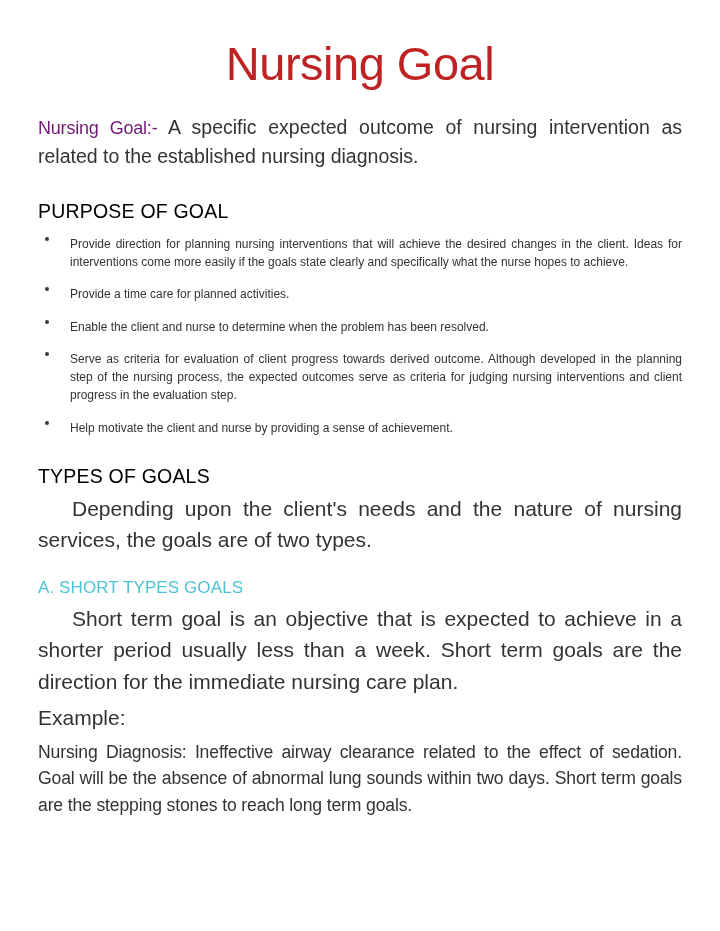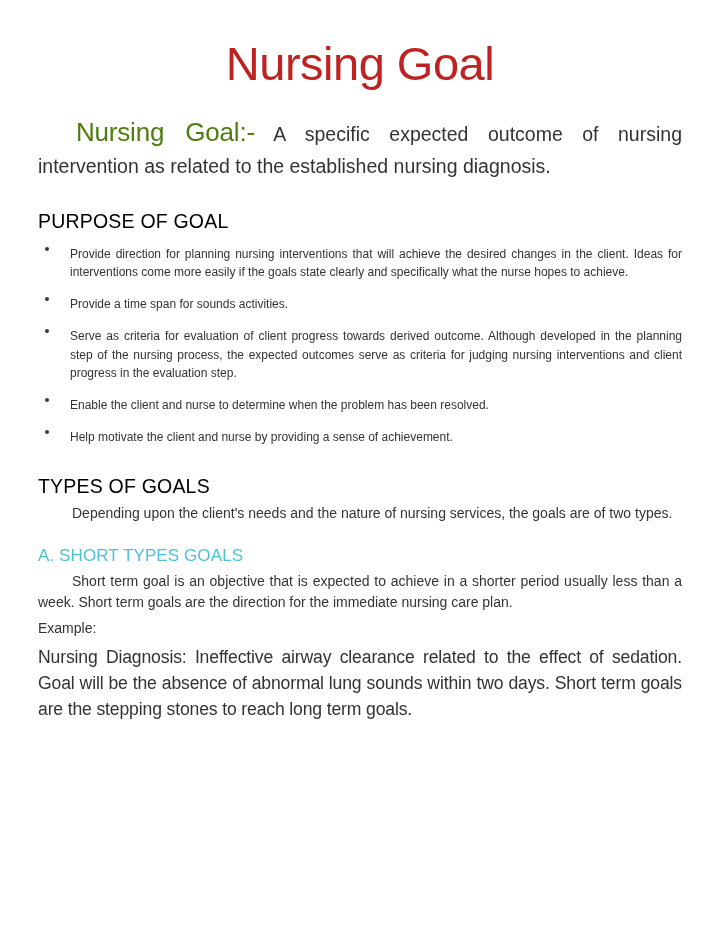--- a/index.html
+++ b/index.html
@@ -40,24 +40,23 @@
   
   .definition {
     margin: 22px 0 0 0;
     font-size: 19.5px;
     line-height: 1.52;
     text-align: justify;
     text-justify: inter-word;
     color: #333333;
   }
   .definition .term {
-    color: #4d7c0f;
-    font-size: 26px;
+    color: #701a75;
+    font-size: 18px;
     letter-spacing: -0.2px;
-    margin-left: 38px;
   }
 
   
   .h-green {
     color: #000000;
     font-size: 19.5px;
     font-weight: 400;
     letter-spacing: 0.2px;
     margin: 28px 0 0 0;
   }
@@ -92,21 +91,21 @@
     width: 4px;
     height: 4px;
     border-radius: 50%;
     background: #3a3a3a;
   }
   li.tight { text-align: left; }
 
   
   p.body {
     margin: 5px 0 0 0;
-    font-size: 14px;
+    font-size: 21px;
     line-height: 1.5;
     text-align: justify;
     text-justify: inter-word;
   }
   p.body.indent { text-indent: 34px; }
   p.left { text-align: left; }
   p.condensed {
     font-size: 17.6px;
     letter-spacing: -0.15px;
   }
@@ -124,29 +123,29 @@
 
   <h2 class="h-green">PURPOSE OF GOAL</h2>
 
   <ul class="bullets">
     <li>
       <span class="dot"></span>
       <span>Provide direction for planning nursing interventions that will achieve the desired changes in the client. Ideas for interventions come more easily if the goals state clearly and specifically what the nurse hopes to achieve.</span>
     </li>
     <li class="tight">
       <span class="dot"></span>
-      <span>Provide a time span for sounds activities.</span>
+      <span>Provide a time care for planned activities.</span>
+    </li>
+    <li>
+      <span class="dot"></span>
+      <span>Enable the client and nurse to determine when the problem has been resolved.</span>
     </li>
     <li>
       <span class="dot"></span>
       <span>Serve as criteria for evaluation of client progress towards derived outcome. Although developed in the planning step of the nursing process, the expected outcomes serve as criteria for judging nursing interventions and client progress in the evaluation step.</span>
-    </li>
-    <li>
-      <span class="dot"></span>
-      <span>Enable the client and nurse to determine when the problem has been resolved.</span>
     </li>
     <li class="tight">
       <span class="dot"></span>
       <span>Help motivate the client and nurse by providing a sense of achievement.</span>
     </li>
   </ul>
 
   <h2 class="h-green">TYPES OF GOALS</h2>
 
   <p class="body indent">Depending upon the client's needs and the nature of nursing services, the goals are of two types.</p>

